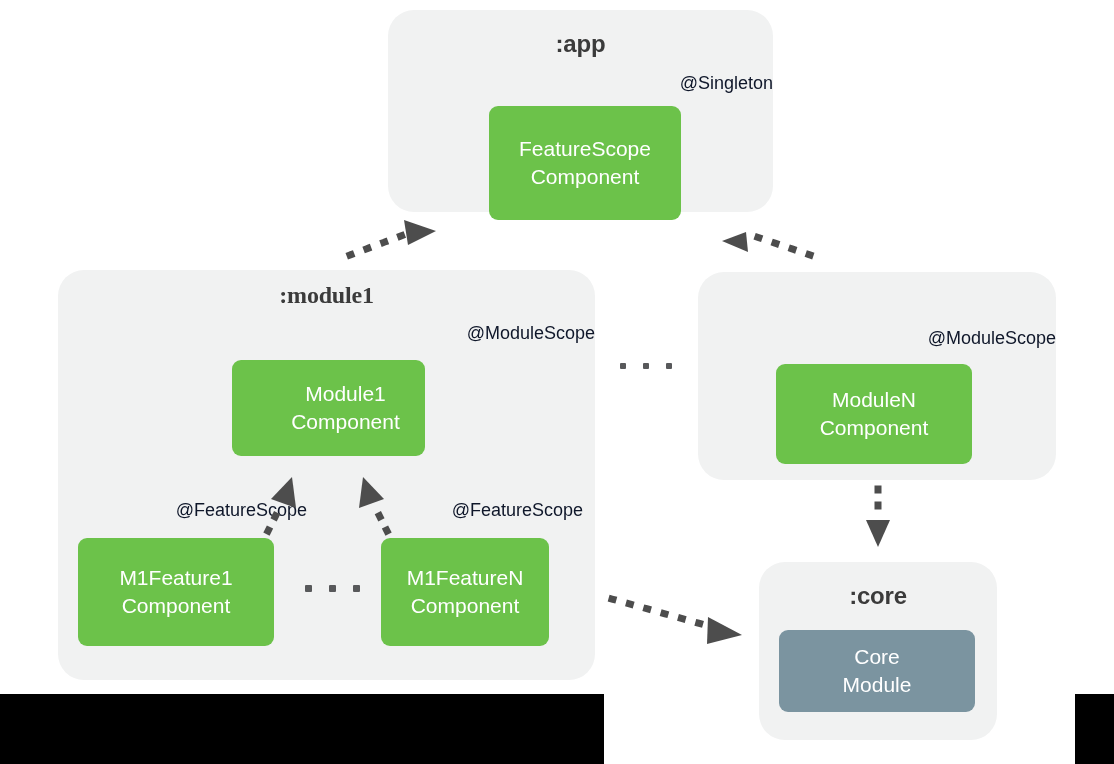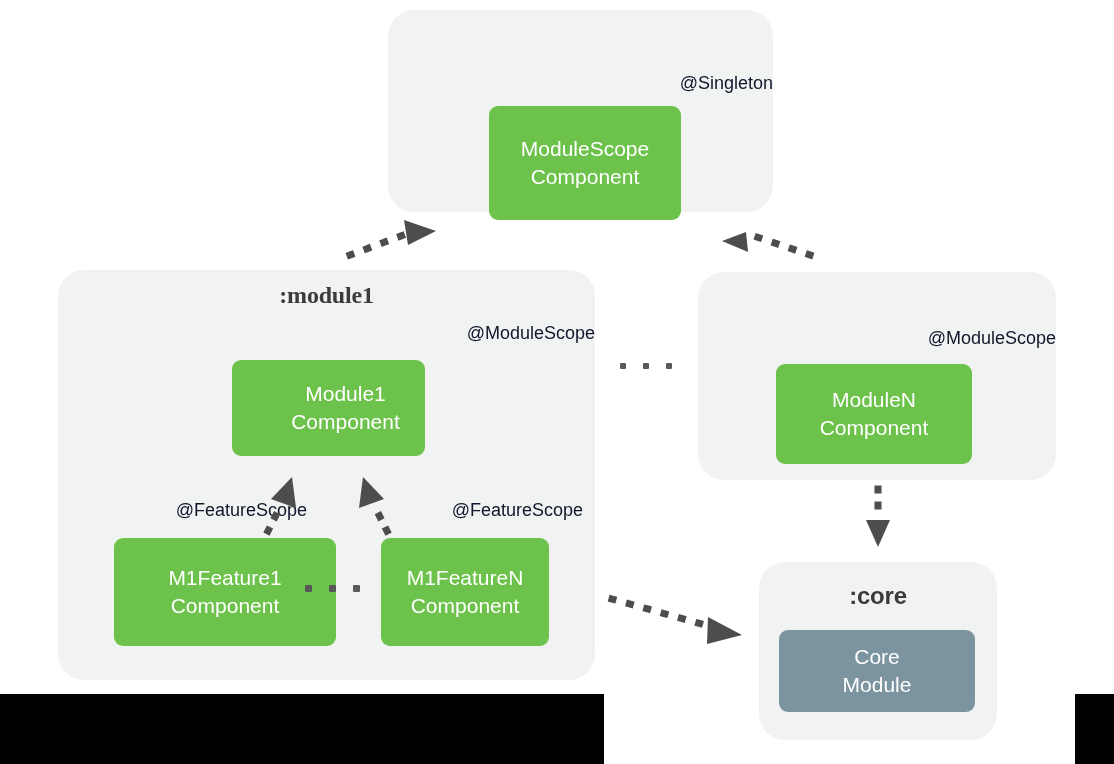--- a/index.html
+++ b/index.html
@@ -95,44 +95,45 @@
     position: absolute;
     background: #000000;
   }
 </style>
 </head>
 <body>
 
 <div id="canvas">
 
   <div class="panel" style="left:388px; top:10px; width:385px; height:202px;">
+    <div class="panel-title" style="top:20px;">:app</div>
     <div class="scope-label" style="left:0; right:0; top:63px;">@Singleton</div>
     <div class="box box-green" style="left:101px; top:96px; width:192px; height:114px;">
       <div>
-        <span>ModuleScope</span>
+        <span>FeatureScope</span>
         <span>Component</span>
       </div>
     </div>
   </div>
 
   <div class="panel" style="left:58px; top:270px; width:537px; height:410px;">
     <div class="panel-title" style="top:12px;font-family:Liberation Serif, serif;">:module1</div>
     <div class="scope-label" style="left:0; right:0; top:53px;">@ModuleScope</div>
 
     <div class="box box-green" style="left:174px; top:90px; width:193px; height:96px;padding-left:40px;">
       <div>
         <span>Module1</span>
         <span>Component</span>
       </div>
     </div>
 
     <div class="scope-label" style="left:14px; width:235px; top:230px;">@FeatureScope</div>
     <div class="scope-label" style="left:290px; width:235px; top:230px;">@FeatureScope</div>
 
-    <div class="box box-green" style="left:20px; top:268px; width:222px; height:108px;margin-left:36px;">
+    <div class="box box-green" style="left:20px; top:268px; width:196px; height:108px;">
       <div>
         <span>M1Feature1</span>
         <span>Component</span>
       </div>
     </div>
 
     <div class="ellipsis" style="left:247px; top:315px;">
       <i></i>
       <i></i>
       <i></i>

